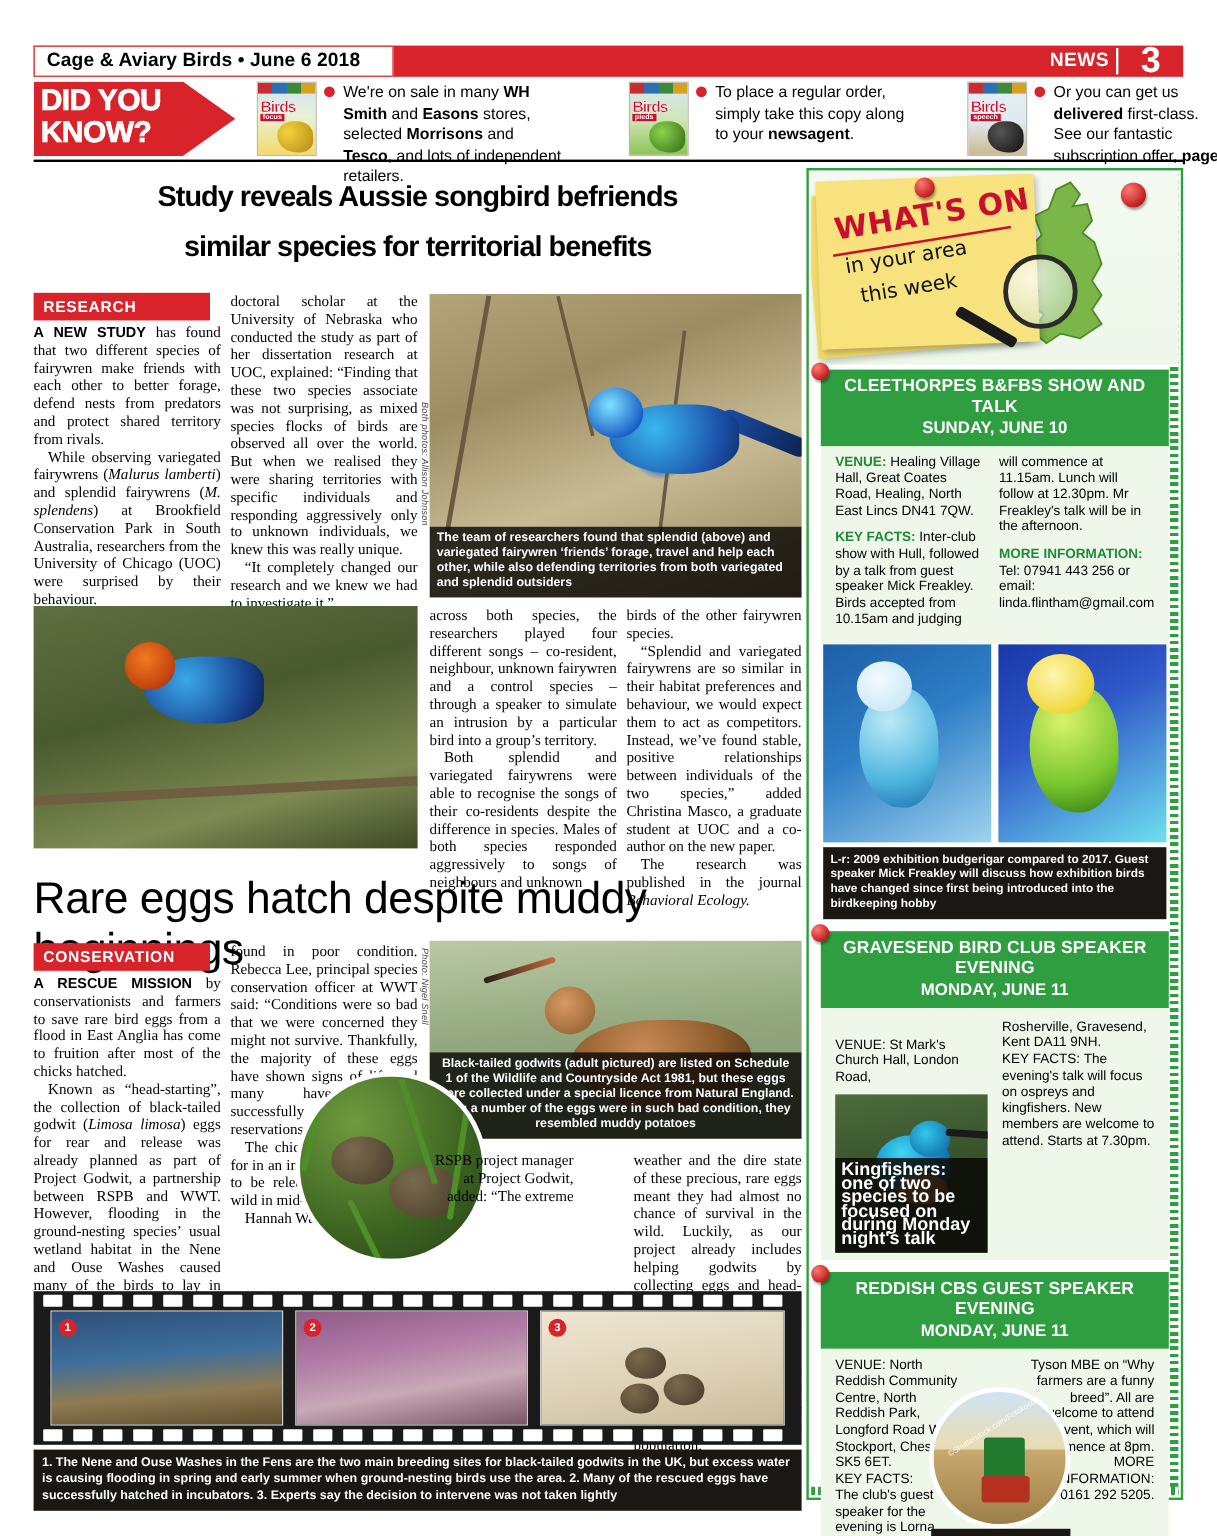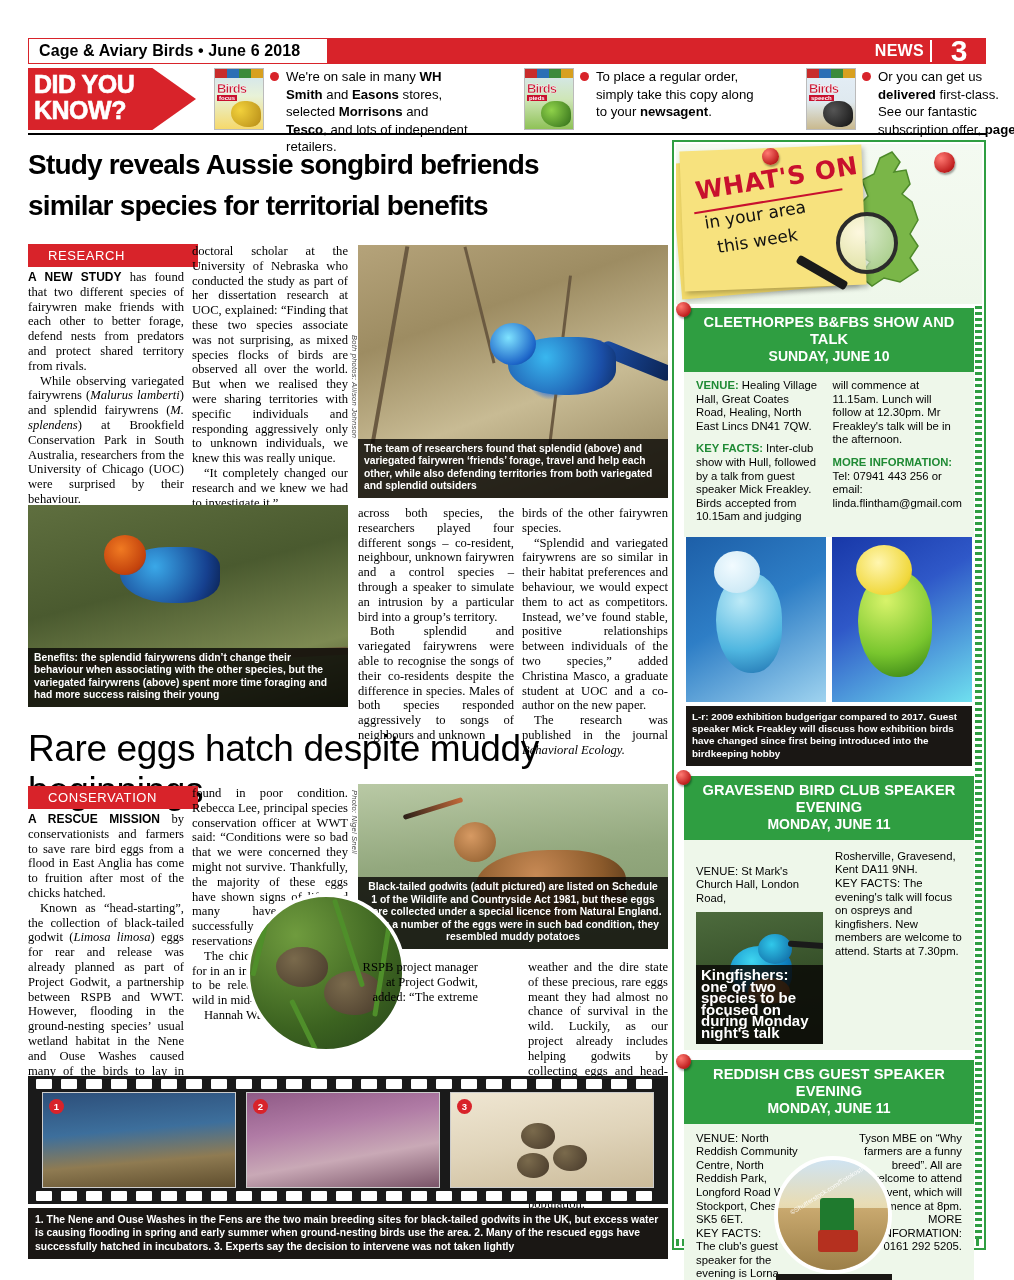--- a/index.html
+++ b/index.html
@@ -69,29 +69,29 @@
   .promo-text { font-size: 13.2px; line-height: 17.5px; position: relative; padding-left: 16px; }
   .promo-text .bullet { position: absolute; left: 0; top: 4px; width: 9px; height: 9px; border-radius: 50%; background: #d8232a; }
   .promo-text b { font-weight: 700; }
   .rule-under-dyk { position: absolute; left: 28px; top: 133px; width: 958px; height: 2px; background: #000; }
 
   
   .main-left { position: absolute; left: 28px; top: 140px; width: 640px; }
 
   h1.headline {
     font-family: "Liberation Sans", sans-serif;
-    font-size: 28px; font-weight: 700; line-height: 41px; letter-spacing: -0.8px;
+    font-size: 24px; font-weight: 700; line-height: 41px; letter-spacing: -0.8px; text-align: center;
   }
   h1.headline2 {
     font-family: "Liberation Sans", sans-serif; font-weight: 400;
     font-size: 37px; line-height: 42px; letter-spacing: -0.4px;
   }
   .kicker {
-    display: inline-block; background: #d8232a; color: #fff; font-size: 13px; font-weight: 400;
-    padding: 4px 10px 4px 20px; letter-spacing: .6px; width: 170px;
+    display: inline-block; background: #d8232a; color: #fff; font-size: 13px; font-weight: 700;
+    padding: 4px 10px 4px 8px; letter-spacing: .6px; width: 147px;
   }
   .body-col {
     font-family: "Liberation Serif", serif;
     font-size: 12.6px; line-height: 14.8px; text-align: justify; hyphens: auto;
   }
   .body-col p { text-indent: 12px; margin: 0; }
   .body-col p.first { text-indent: 0; }
   .body-col b { font-family: "Liberation Sans", sans-serif; font-size: 12px; font-weight: 700; }
   .body-col i { font-style: italic; }
 
@@ -324,21 +324,20 @@
       <div class="body-col" style="position:absolute;left:494px;top:366px;width:146px;">
           <p class="first">birds of the other fairywren species.</p>
           <p>“Splendid and variegated fairywrens are so similar in their habitat preferences and behaviour, we would expect them to act as competitors. Instead, we’ve found stable, positive relationships between individuals of the two species,” added Christina Masco, a graduate student at UOC and a co-author on the new paper.</p>
           <p>The research was published in the journal <i>Behavioral Ecology.</i></p>
         </div>
 
       <div class="photo ph-wren2">
         <div class="branch" style="left:0;top:150px;width:320px;height:8px;background:#6f5f3f;transform:rotate(-3deg);"></div>
         <div class="wren2-body"></div>
         <div class="wren2-head"></div>
-        <div class="cap">Benefits: the splendid fairywrens didn’t change their behaviour when associating with the other species, but the variegated fairywrens (above) spent more time foraging and had more success raising their young</div>
       </div>
     </div>
 
     <div style="position:relative;height:560px;margin-top:16px;">
       <h1 class="headline2" style="position:absolute;left:0;top:0;width:640px;">Rare eggs hatch despite muddy beginnings</h1>
 
       <div class="kicker" style="position:absolute;left:0;top:58px;">CONSERVATION</div>
 
       <div class="body-col" style="position:absolute;left:0;top:84px;width:156px;">
           <p class="first"><b>A RESCUE MISSION</b> by conservationists and farmers to save rare bird eggs from a flood in East Anglia has come to fruition after most of the chicks hatched.</p>

